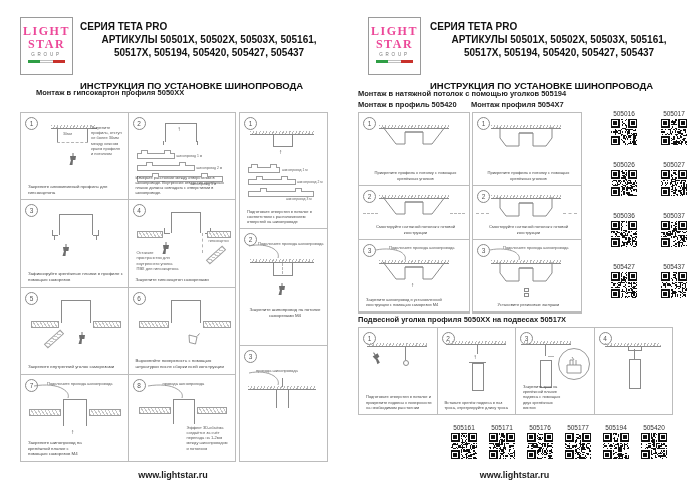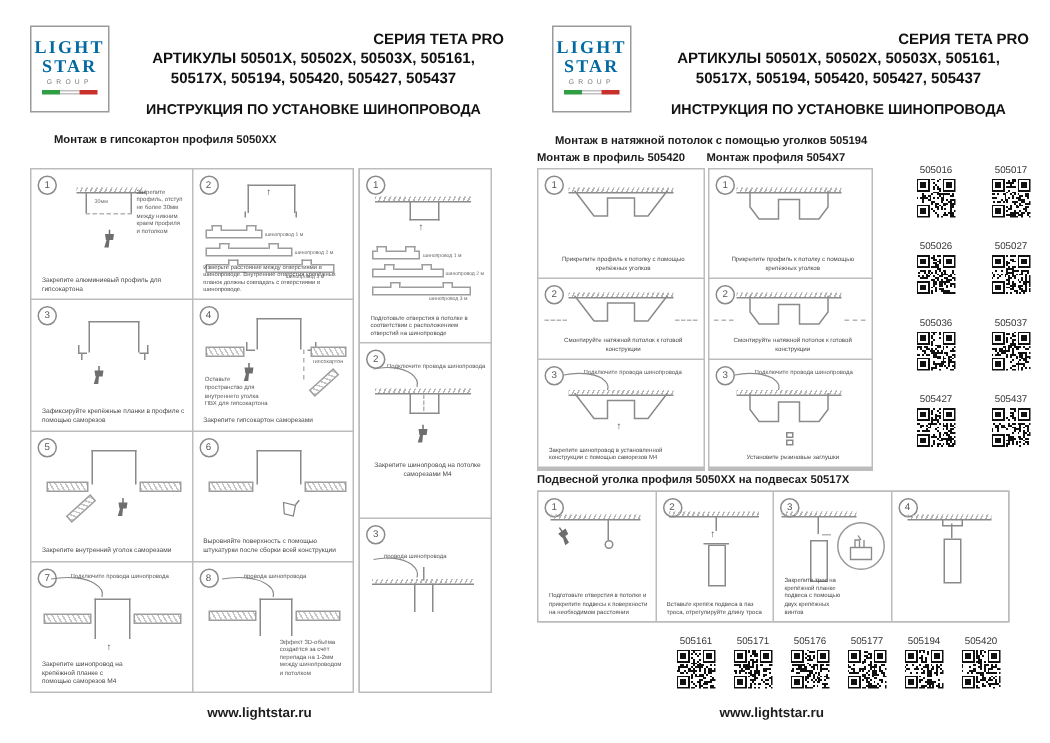--- a/index.html
+++ b/index.html
@@ -1,32 +1,32 @@
 <!DOCTYPE html>
 <html><head>
 <meta charset="utf-8">
 <style>
   html,body{margin:0;padding:0}
   body{width:700px;height:495px;background:#fff;font-family:"Liberation Sans",sans-serif;color:#222;position:relative;overflow:hidden}
   .abs{position:absolute}
   .half{position:absolute;top:0;width:350px;height:495px}
   
   .logo-box{width:53px;height:58px;border:1px solid #9a9a9a;box-sizing:border-box;padding-top:7px;text-align:center;background:#fff}
-  .lg1,.lg2{font-family:"Liberation Serif",serif;font-weight:bold;letter-spacing:1.5px;font-size:12px;line-height:1.05;color:#0369a1}
+  .lg1,.lg2{font-family:"Liberation Serif",serif;font-weight:bold;letter-spacing:1.5px;font-size:12px;line-height:1.05;color:#ec4899}
   .lg2{font-size:12px}
   .lg3{font-size:4.5px;letter-spacing:2.8px;color:#777;margin-top:2px}
   .flag{display:flex;height:3px;margin:3px 7px 0}
   .fg{flex:1;background:#2f9e45}
   .fw{flex:1;background:#fff;border-top:1px solid #c0c0c0;border-bottom:1px solid #c0c0c0;box-sizing:border-box}
   .fr{flex:1;background:#c8312b}
   
   .hblock{width:258px}
-  .h-series{font-weight:bold;font-size:10px;text-align:right;color:#111;padding-right:2px}
+  .h-series{font-weight:bold;font-size:10px;color:#111;padding-right:2px}
   .h-art{font-weight:bold;font-size:10px;text-align:center;line-height:1.3;color:#111;margin-top:1px}
-  .h-instr{font-weight:bold;font-size:9.5px;text-align:center;color:#111;margin-top:9px}
+  .h-instr{font-weight:bold;font-size:9.5px;color:#111;margin-top:21px}
   .sec{font-weight:bold;font-size:7.5px;line-height:1.35;color:#1c1c1c}
   
   .grid{display:grid;gap:1px;background:#bcbcbc;border:1px solid #bcbcbc}
   .cell{background:#fff;position:relative;overflow:hidden}
   .snum{position:absolute;top:4px;left:4px;width:11px;height:11px;border:1px solid #8a8a8a;border-radius:50%;font-size:6.5px;color:#555;display:flex;align-items:center;justify-content:center;background:#fff}
   .cap{position:absolute;left:7px;right:4px;bottom:4px;font-size:4.4px;line-height:1.3;color:#4a4a4a}
   .note{position:absolute;font-size:4px;line-height:1.3;color:#5a5a5a}
   .dim{position:absolute;font-size:3.6px;color:#666}
   
   .hatch{position:absolute;height:3px;border-bottom:1px solid #8a8a8a;background:repeating-linear-gradient(115deg,#b5b5b5 0 1px,transparent 1px 3px)}
@@ -272,21 +272,21 @@
 
   <div class="abs hblock" style="left:80px;top:21px">
     <div class="h-series">СЕРИЯ TETA PRO</div>
     <div class="h-art">
       <div>АРТИКУЛЫ 50501X, 50502X, 50503X, 505161,</div>
       <div>50517X, 505194, 505420, 505427, 505437</div>
     </div>
     <div class="h-instr">ИНСТРУКЦИЯ ПО УСТАНОВКЕ ШИНОПРОВОДА</div>
   </div>
 
-  <div class="abs sec" style="left:20px;top:89px;width:300px">Монтаж в натяжной потолок с помощью уголков 505194</div>
+  <div class="abs sec" style="left:8px;top:89px;width:300px">Монтаж в натяжной потолок с помощью уголков 505194</div>
   <div class="abs sec" style="left:8px;top:100px">Монтаж в профиль 505420</div>
   <div class="abs sec" style="left:121px;top:100px">Монтаж профиля 5054X7</div>
 
   <div class="abs grid" style="left:8px;top:112px;width:110px;height:200px;grid-template-columns:1fr;grid-template-rows:72px 53px 71px">
     <div class="cell">
       <span class="snum">1</span>
       <div class="hatch" style="left:20px;top:12px;width:70px"></div>
       <svg class="abs" style="left:17px;top:14px" width="76" height="22" viewBox="0 0 76 22">
           <path d="M7 0 L20 17 H29 V5 H47 V17 H56 L69 0 M29 5 H47" fill="none" stroke="#8a8a8a" stroke-width="1"></path>
         </svg>

